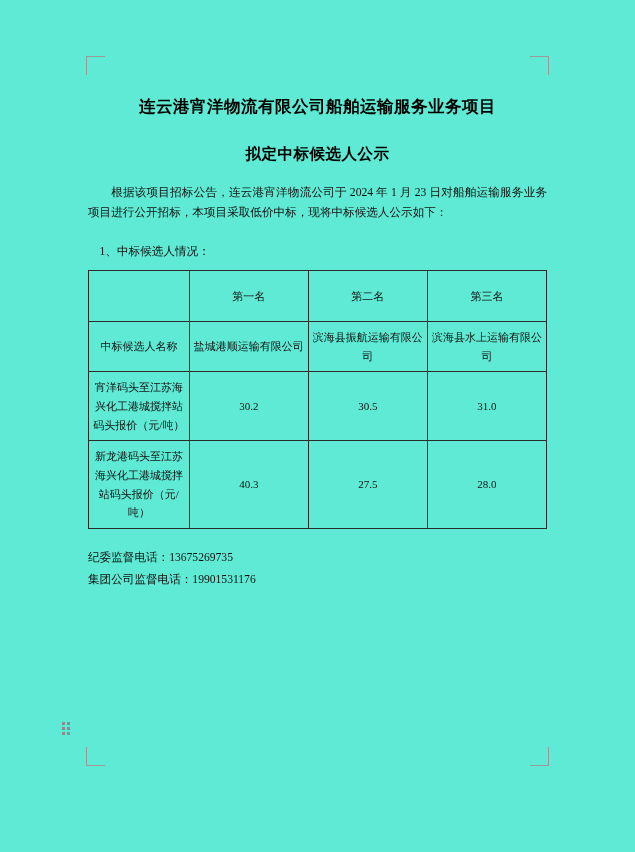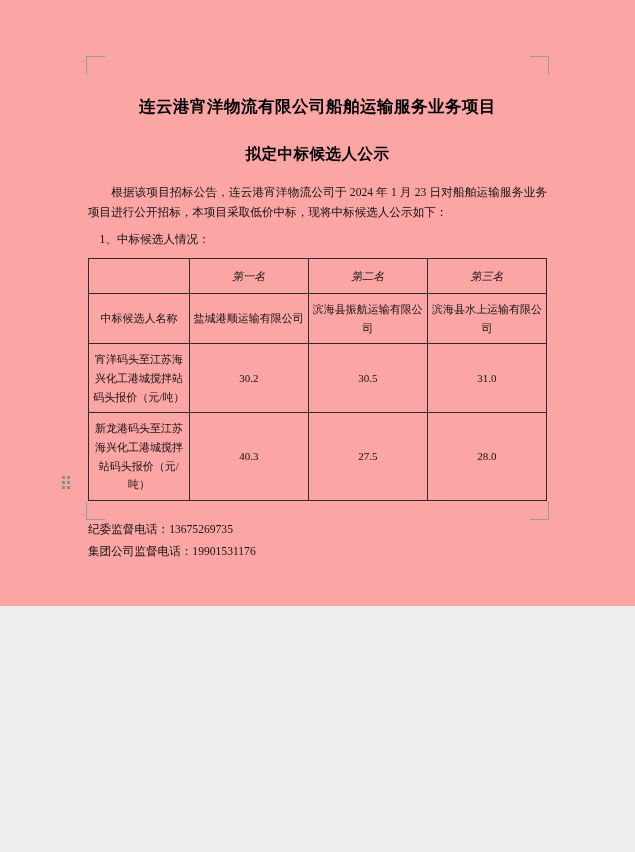--- a/index.html
+++ b/index.html
@@ -9,22 +9,22 @@
   }
   body {
     width: 635px;
     height: 852px;
     font-family: "Liberation Serif", "DejaVu Serif", serif;
     overflow: hidden;
   }
   .page {
     position: relative;
     width: 635px;
-    height: 606px;
-    background: #fca5a5;
+    height: 852px;
+    background: #5eead4;
     box-sizing: border-box;
   }
   
   .mark {
     position: absolute;
     width: 18px;
     height: 18px;
   }
   .mark.tl { top: 56px; left: 86px; border-top: 1px solid #9a9a9a; border-left: 1px solid #9a9a9a; }
   .mark.tr { top: 56px; right: 86px; border-top: 1px solid #9a9a9a; border-right: 1px solid #9a9a9a; }
@@ -59,41 +59,40 @@
   .para {
     font-size: 11.6px;
     line-height: 1.75;
     color: #111;
     margin-top: 18px;
     text-align: justify;
     text-justify: inter-ideograph;
   }
   .para.indent { text-indent: 2em; }
   .para.indent1 { text-indent: 1em; }
-  .tight { margin-top: 6px; }
+  .tight { margin-top: 18px; }
 
   table.bid {
     width: 100%;
     border-collapse: collapse;
     margin-top: 8px;
     table-layout: fixed;
   }
   table.bid td {
     border: 1px solid #2b2b2b;
     font-size: 11px;
     color: #111;
     text-align: center;
     vertical-align: middle;
     padding: 6px 4px;
     line-height: 1.7;
   }
   table.bid td.head {
     height: 26px;
-    padding: 4px;
-    font-style: italic;
+    padding: 12px;
   }
   td.rowlabel {
     text-align: left;
     padding-left: 6px;
     padding-right: 6px;
     line-height: 1.9;
   }
   td.rowlabel.centered { text-align: center; }
   .col-label { width: 22%; }
   .col-d { width: 26%; }

